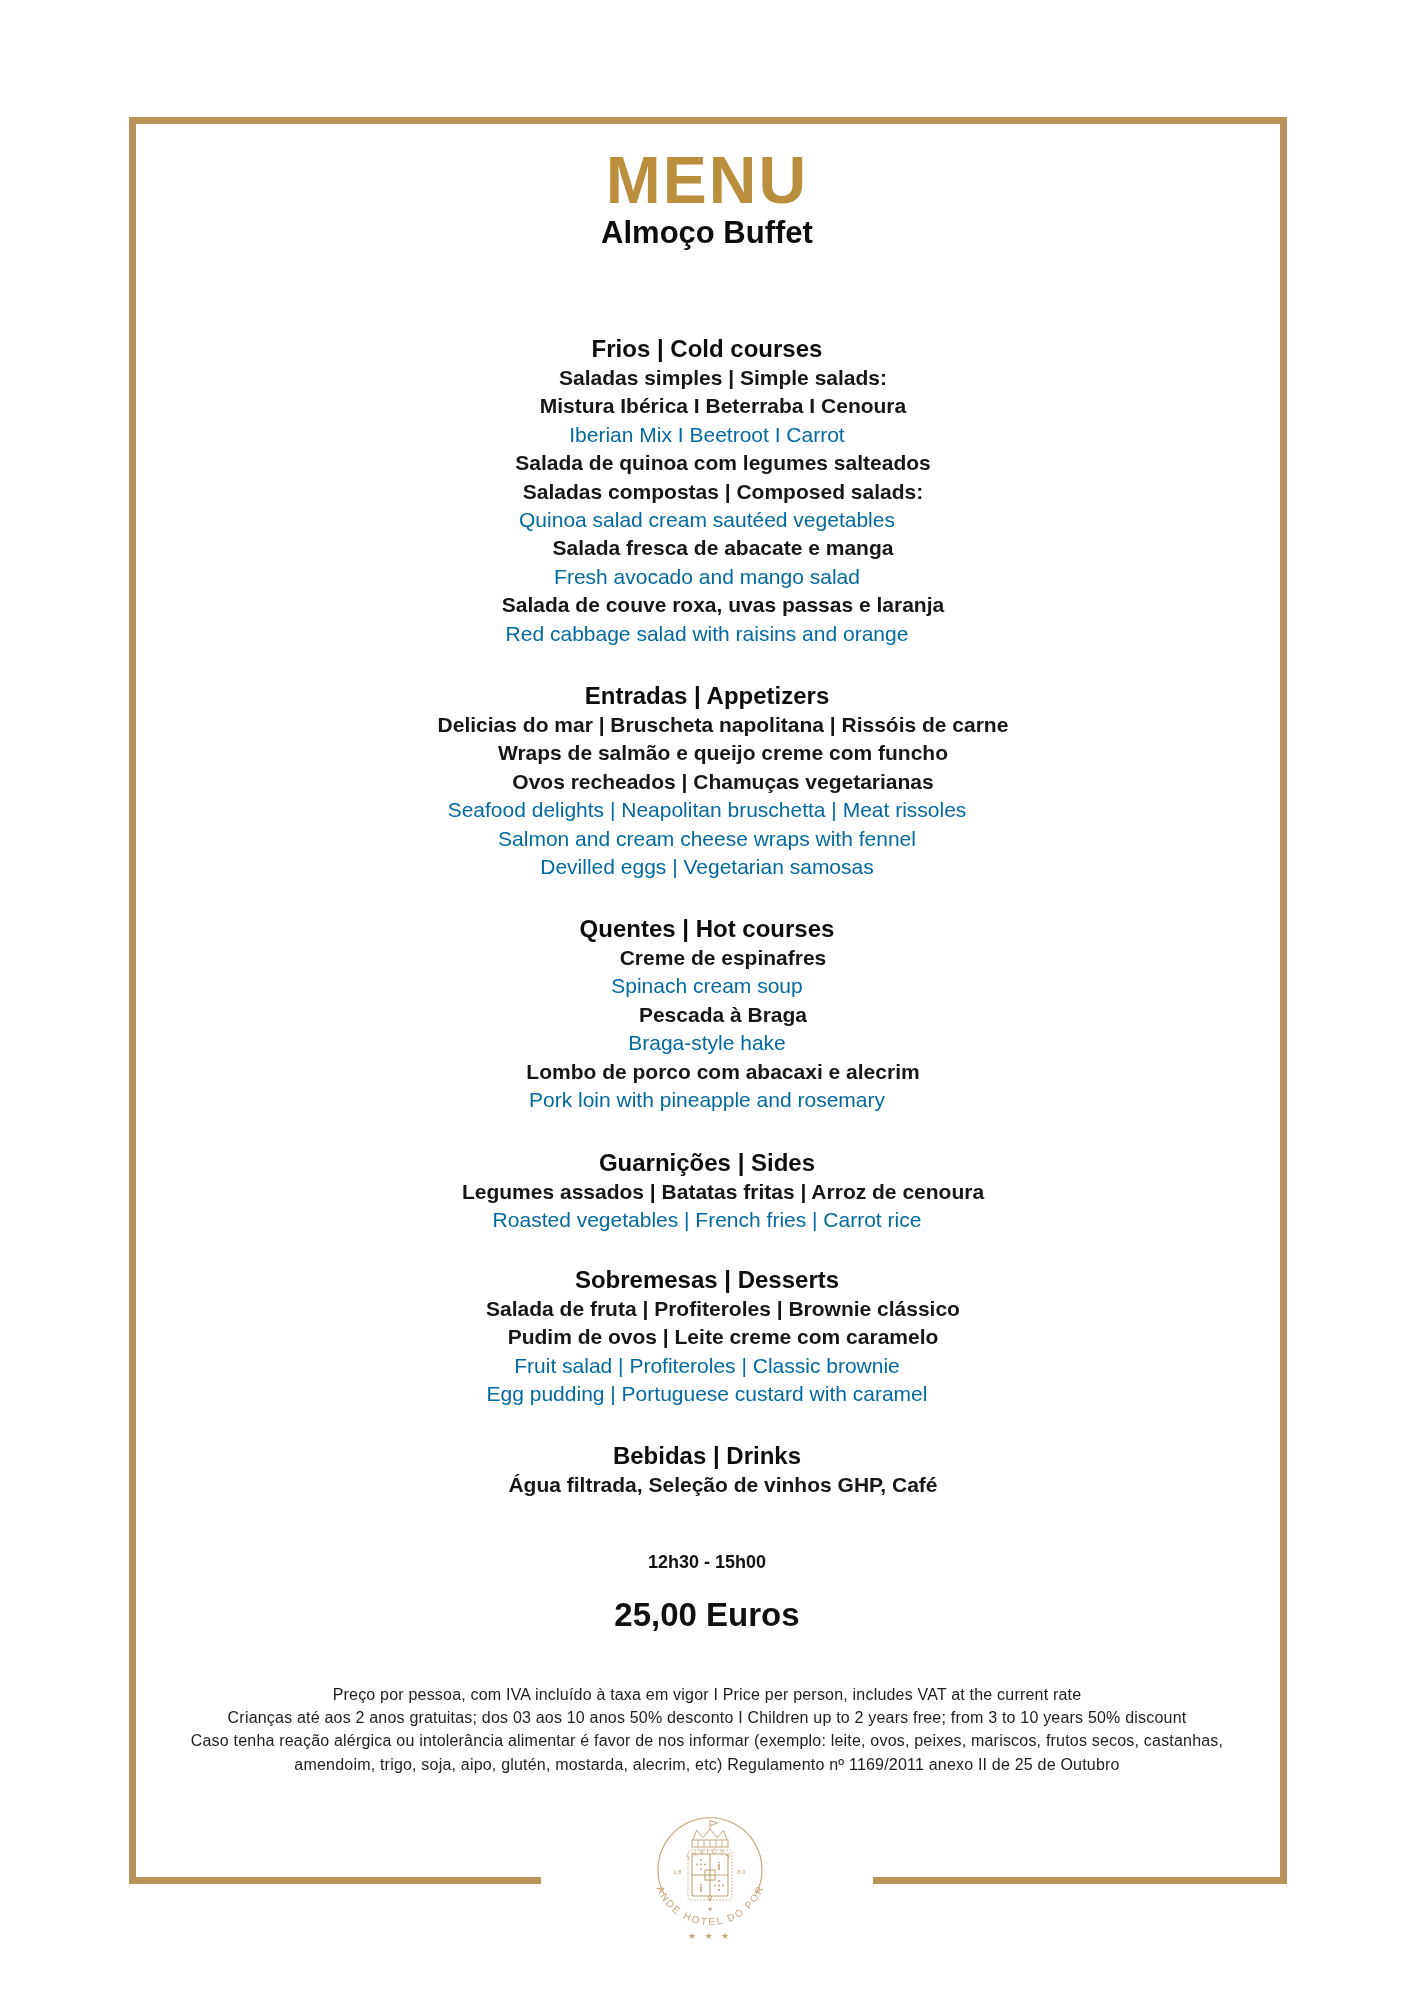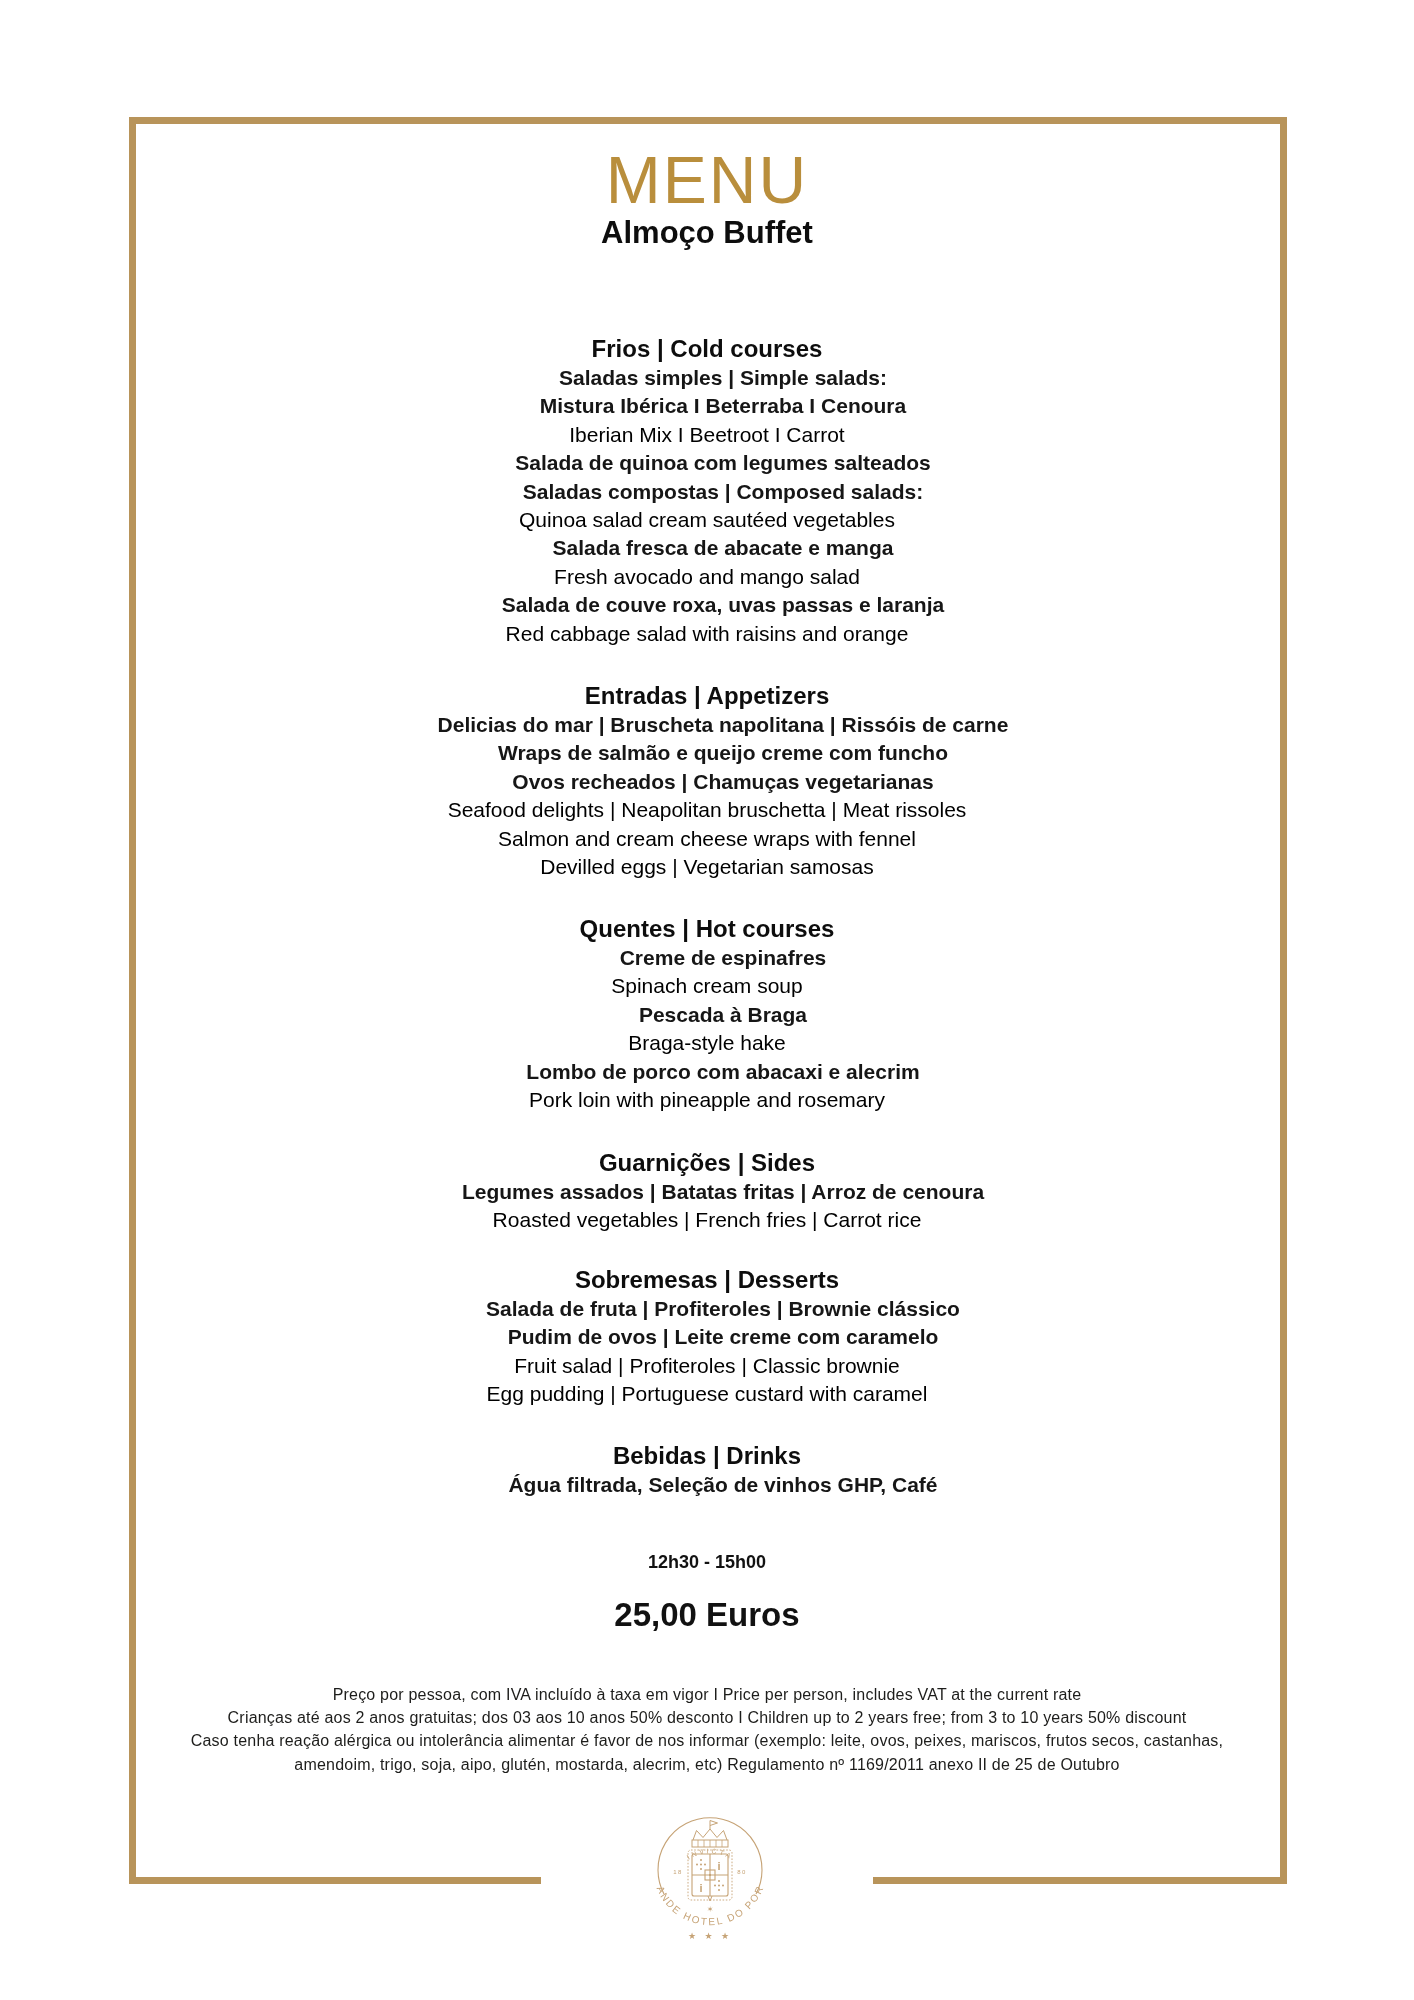--- a/index.html
+++ b/index.html
@@ -17,29 +17,29 @@
   
   .border-seg{position:absolute;background:var(--gold);}
   #border-top{left:129px;top:117px;width:1158px;height:7px;}
   #border-left{left:129px;top:117px;width:7px;height:1767px;}
   #border-right{left:1280px;top:117px;width:7px;height:1767px;}
   #border-bottom-l{left:129px;top:1877px;width:412px;height:7px;}
   #border-bottom-r{left:873px;top:1877px;width:414px;height:7px;}
 
   
   .cblock{position:absolute;left:0;right:0;text-align:center;}
-  #title{top:147px;font-size:66px;line-height:66px;font-weight:400;
+  #title{top:147px;font-size:66px;line-height:66px;font-weight:700;
          color:var(--title-gold);letter-spacing:2px;}
   #subtitle-block{top:208px;font-size:31px;line-height:49px;font-weight:700;color:#0d0d0d;}
 
   .section{position:absolute;left:0;right:0;text-align:center;}
   .section-heading{font-size:24px;line-height:30px;font-weight:700;color:#0d0d0d;}
   .menu-line{font-size:21px;line-height:28.4px;color:#161616;}
   .menu-line.bold{font-weight:700;padding-left:32px;}
-  .menu-line.regular{font-weight:400;color:#000000;}
+  .menu-line.regular{font-weight:400;color:#0369a1;}
 
   #time{top:1551px;font-size:18px;line-height:22px;font-weight:700;}
   #price{top:1597px;font-size:33px;line-height:36px;font-weight:700;}
 
   #footer{top:1683px;font-size:16px;line-height:23.2px;font-weight:400;
           color:#1d1d1b;letter-spacing:.2px;}
 
   
   #logo{position:absolute;left:630px;top:1806px;width:160px;height:160px;}
   #logo text{fill:var(--logo-gold);font-family:"Liberation Sans",sans-serif;}

